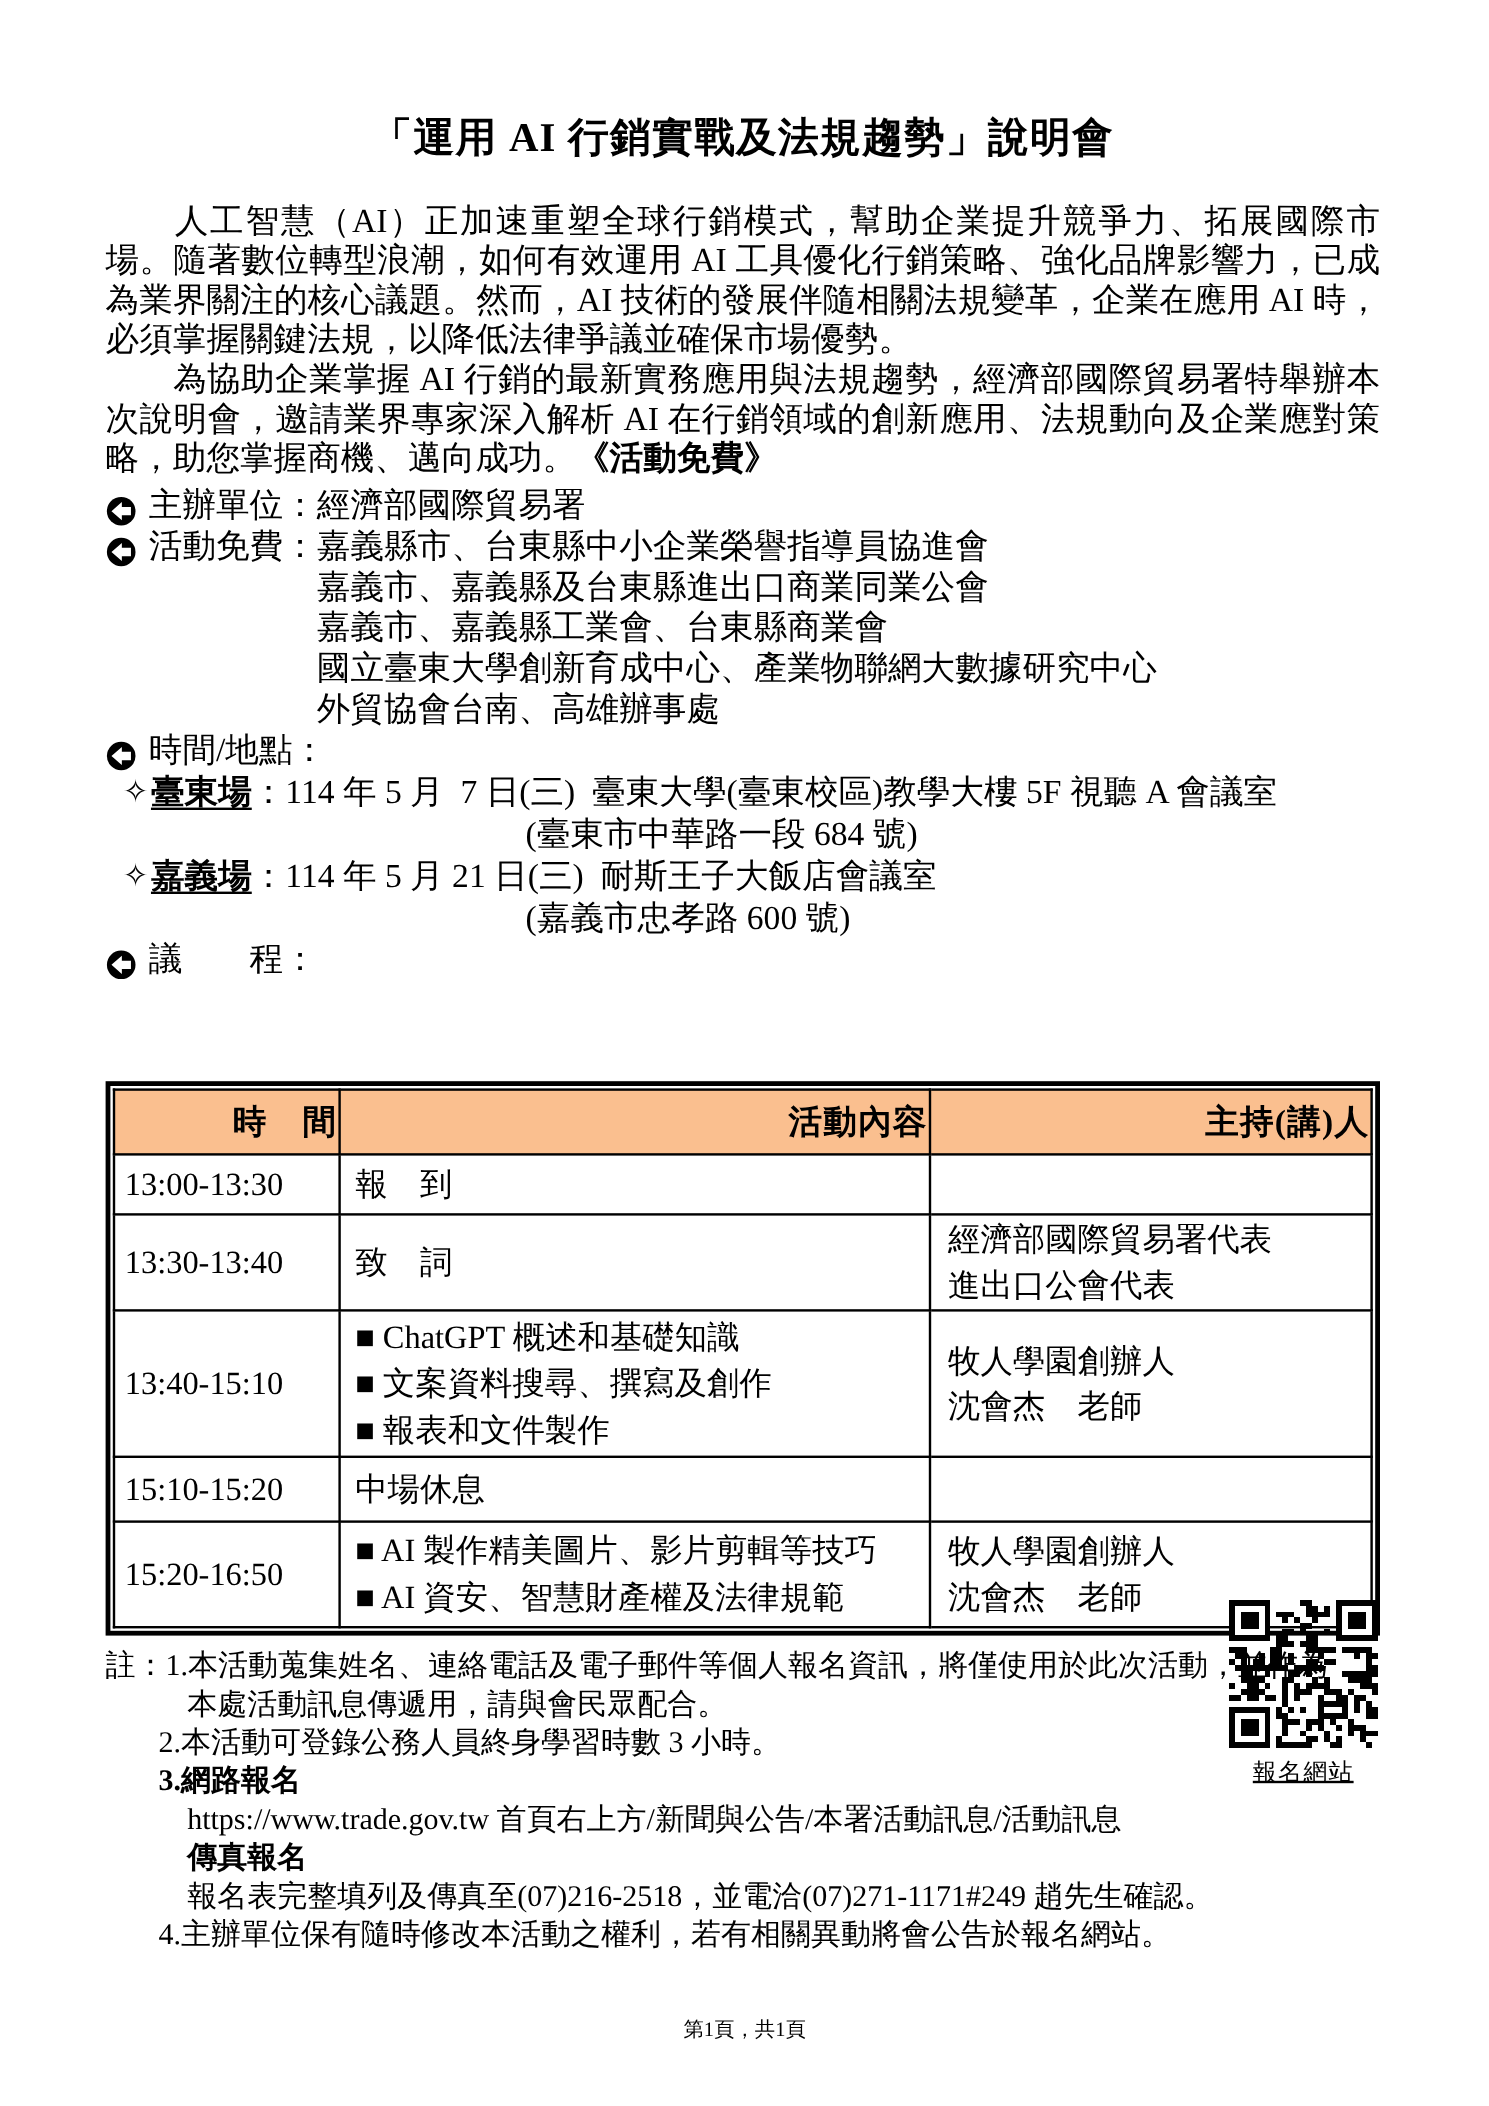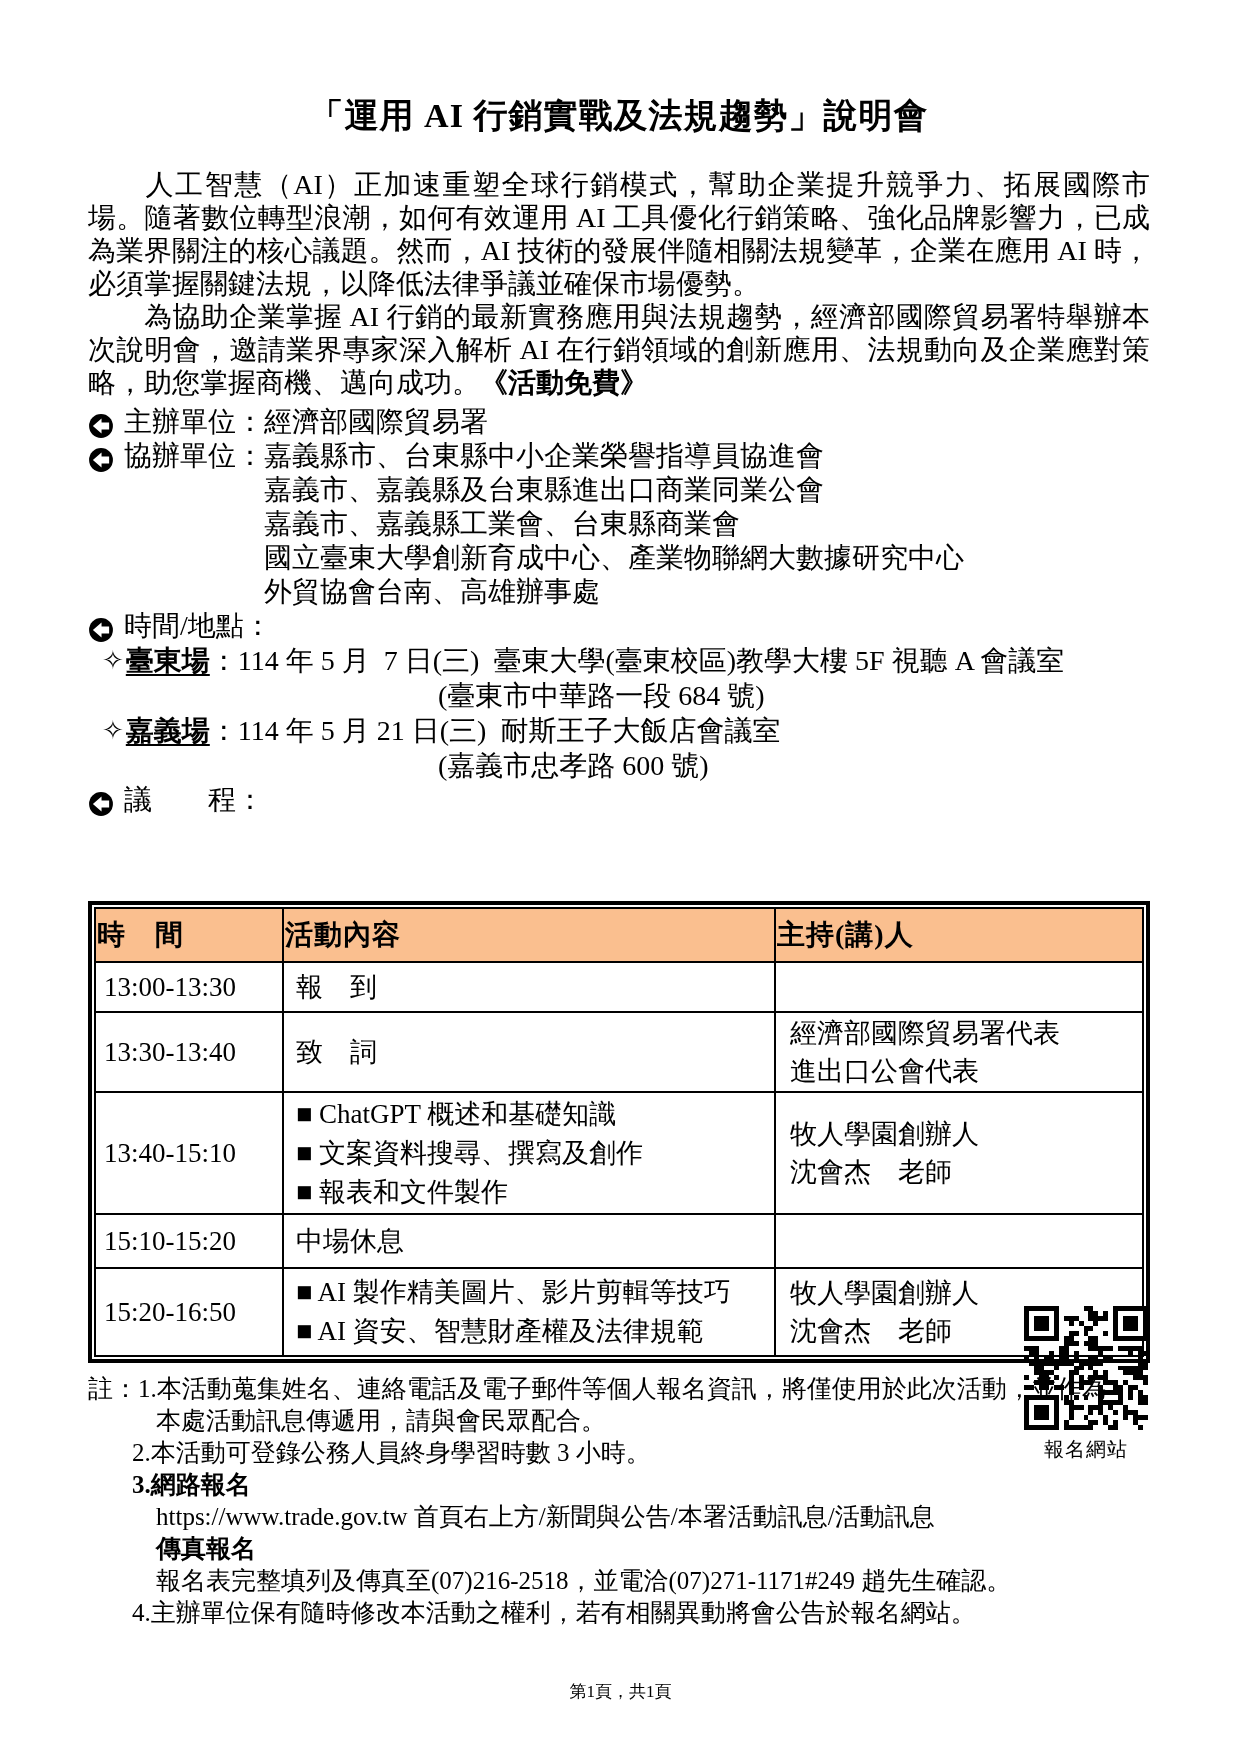--- a/index.html
+++ b/index.html
@@ -26,21 +26,21 @@
   .diamond{font-size:26px;margin-right:2px;font-family:"DejaVu Sans",sans-serif;}
   .venue-name{font-weight:bold;text-decoration:underline;text-underline-offset:4px;}
   .venue-info{white-space:pre-wrap;}
   .venue-addr{margin-left:350px;font-family:Liberation Serif, serif;}
 
   .tbl-wrap{margin-top:84px;border:4px solid #000;padding:2px;background:#fff;}
   table{border-collapse:collapse;width:100%;table-layout:fixed;}
   col.c-time{width:188px;}
   col.c-content{width:492px;}
   th,td{border:2px solid #000;vertical-align:middle;}
-  th{background:#FABF8F;font-size:28px;font-weight:bold;height:50px;text-align:left;letter-spacing:1px;}
+  th{background:#FABF8F;font-size:28px;font-weight:bold;height:50px;text-align:right;letter-spacing:1px;}
   td{font-size:27px;}
   .t-time{padding-left:8px;white-space:pre;}
   .t-content{padding-left:12px;}
   .t-content div{line-height:39px;}
   .t-speaker{padding-left:14px;}
   .t-speaker div{line-height:38px;}
   tr.r1 td{height:46px;}
   tr.r2 td{height:74px;}
   tr.r3 td{height:118px;}
   tr.r4 td{height:50px;}
@@ -48,21 +48,21 @@
 
   .notes{margin-top:10px;font-size:25px;line-height:32px;}
   .note-first{padding-left:0;}
   .n-prefix{white-space:pre;}
   .n-num{padding-left:44px;}
   .n-sub{padding-left:68px;}
   .bold{font-weight:bold;}
   .notes-wrap{width:940px;}
   .note-first{width:1062px;}
 
-  .qr-block{position:absolute;left:1020px;top:1306px;width:132px;text-align:center;}
+  .qr-block{position:absolute;left:1020px;top:1333px;width:132px;text-align:center;text-decoration:underline;}
   .qr-block svg{display:block;margin:0 auto;}
   .qr-caption{margin-top:6px;font-size:20px;letter-spacing:1px;}
 
   .footer{position:absolute;left:0;top:1680px;width:100%;text-align:center;font-size:17px;}
 </style>
 </head>
 <body>
 
 <div class="page">
   <div class="content">
@@ -86,21 +86,21 @@
           <span>經濟部國際貿易署</span>
       </div>
 
       <div class="b-line">
         <span class="b-arrow">
           <svg width="26" height="26" viewBox="0 0 24 24">
               <circle cx="12" cy="12" r="11" fill="#000"></circle>
               <path d="M4.5 12 L12.5 5 L12.5 8.8 L19.5 8.8 L19.5 15.2 L12.5 15.2 L12.5 19 Z" fill="#fff"></path>
             </svg>
         </span>
-        <span class="b-label">協辦單位：</span>
+        <span class="b-label">活動免費：</span>
           <span>嘉義縣市、台東縣中小企業榮譽指導員協進會</span>
       </div>
       <div class="cont-line">嘉義市、嘉義縣及台東縣進出口商業同業公會</div>
       <div class="cont-line">嘉義市、嘉義縣工業會、台東縣商業會</div>
       <div class="cont-line">國立臺東大學創新育成中心、產業物聯網大數據研究中心</div>
       <div class="cont-line">外貿協會台南、高雄辦事處</div>
 
       <div class="b-line">
         <span class="b-arrow">
           <svg width="26" height="26" viewBox="0 0 24 24">

